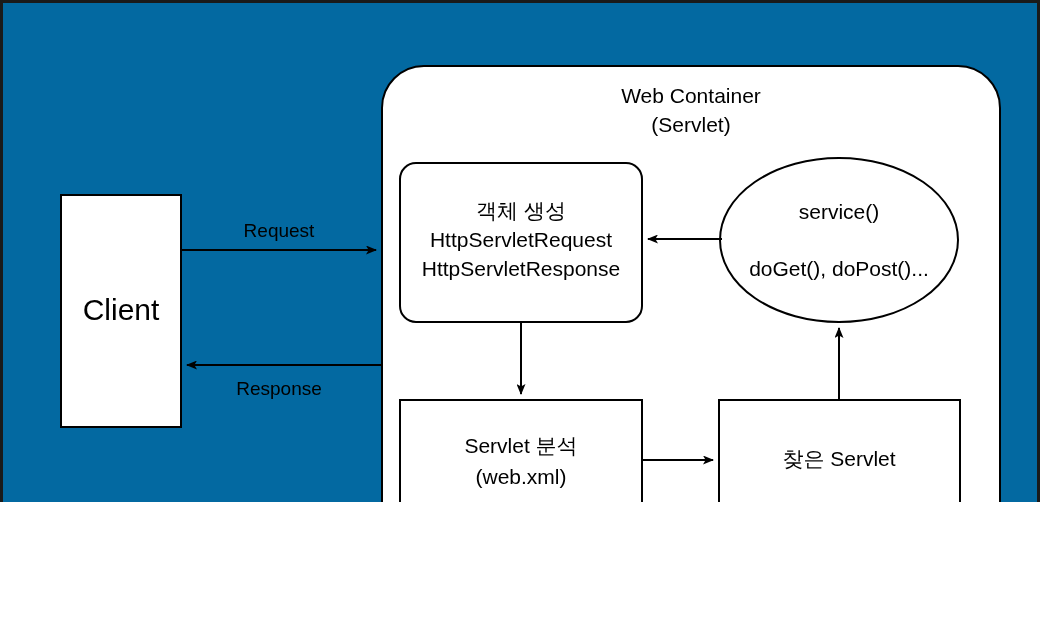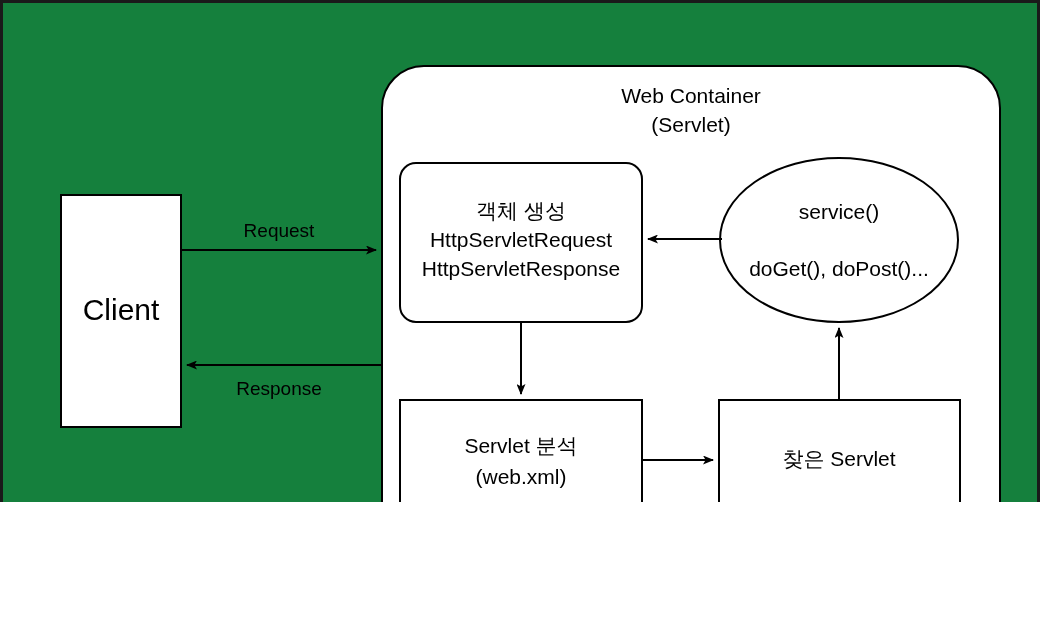--- a/index.html
+++ b/index.html
@@ -8,21 +8,21 @@
     padding: 0;
     background: #ffffff;
   }
   body {
     font-family: "Liberation Sans", "DejaVu Sans", sans-serif;
   }
   #canvas {
     position: relative;
     width: 1040px;
     height: 502px;
-    background: #15803d;
+    background: #0369a1;
     overflow: hidden;
   }
   #diagram-svg {
     position: absolute;
     left: 0;
     top: 0;
     width: 1040px;
     height: 621px;
     display: block;
   }

